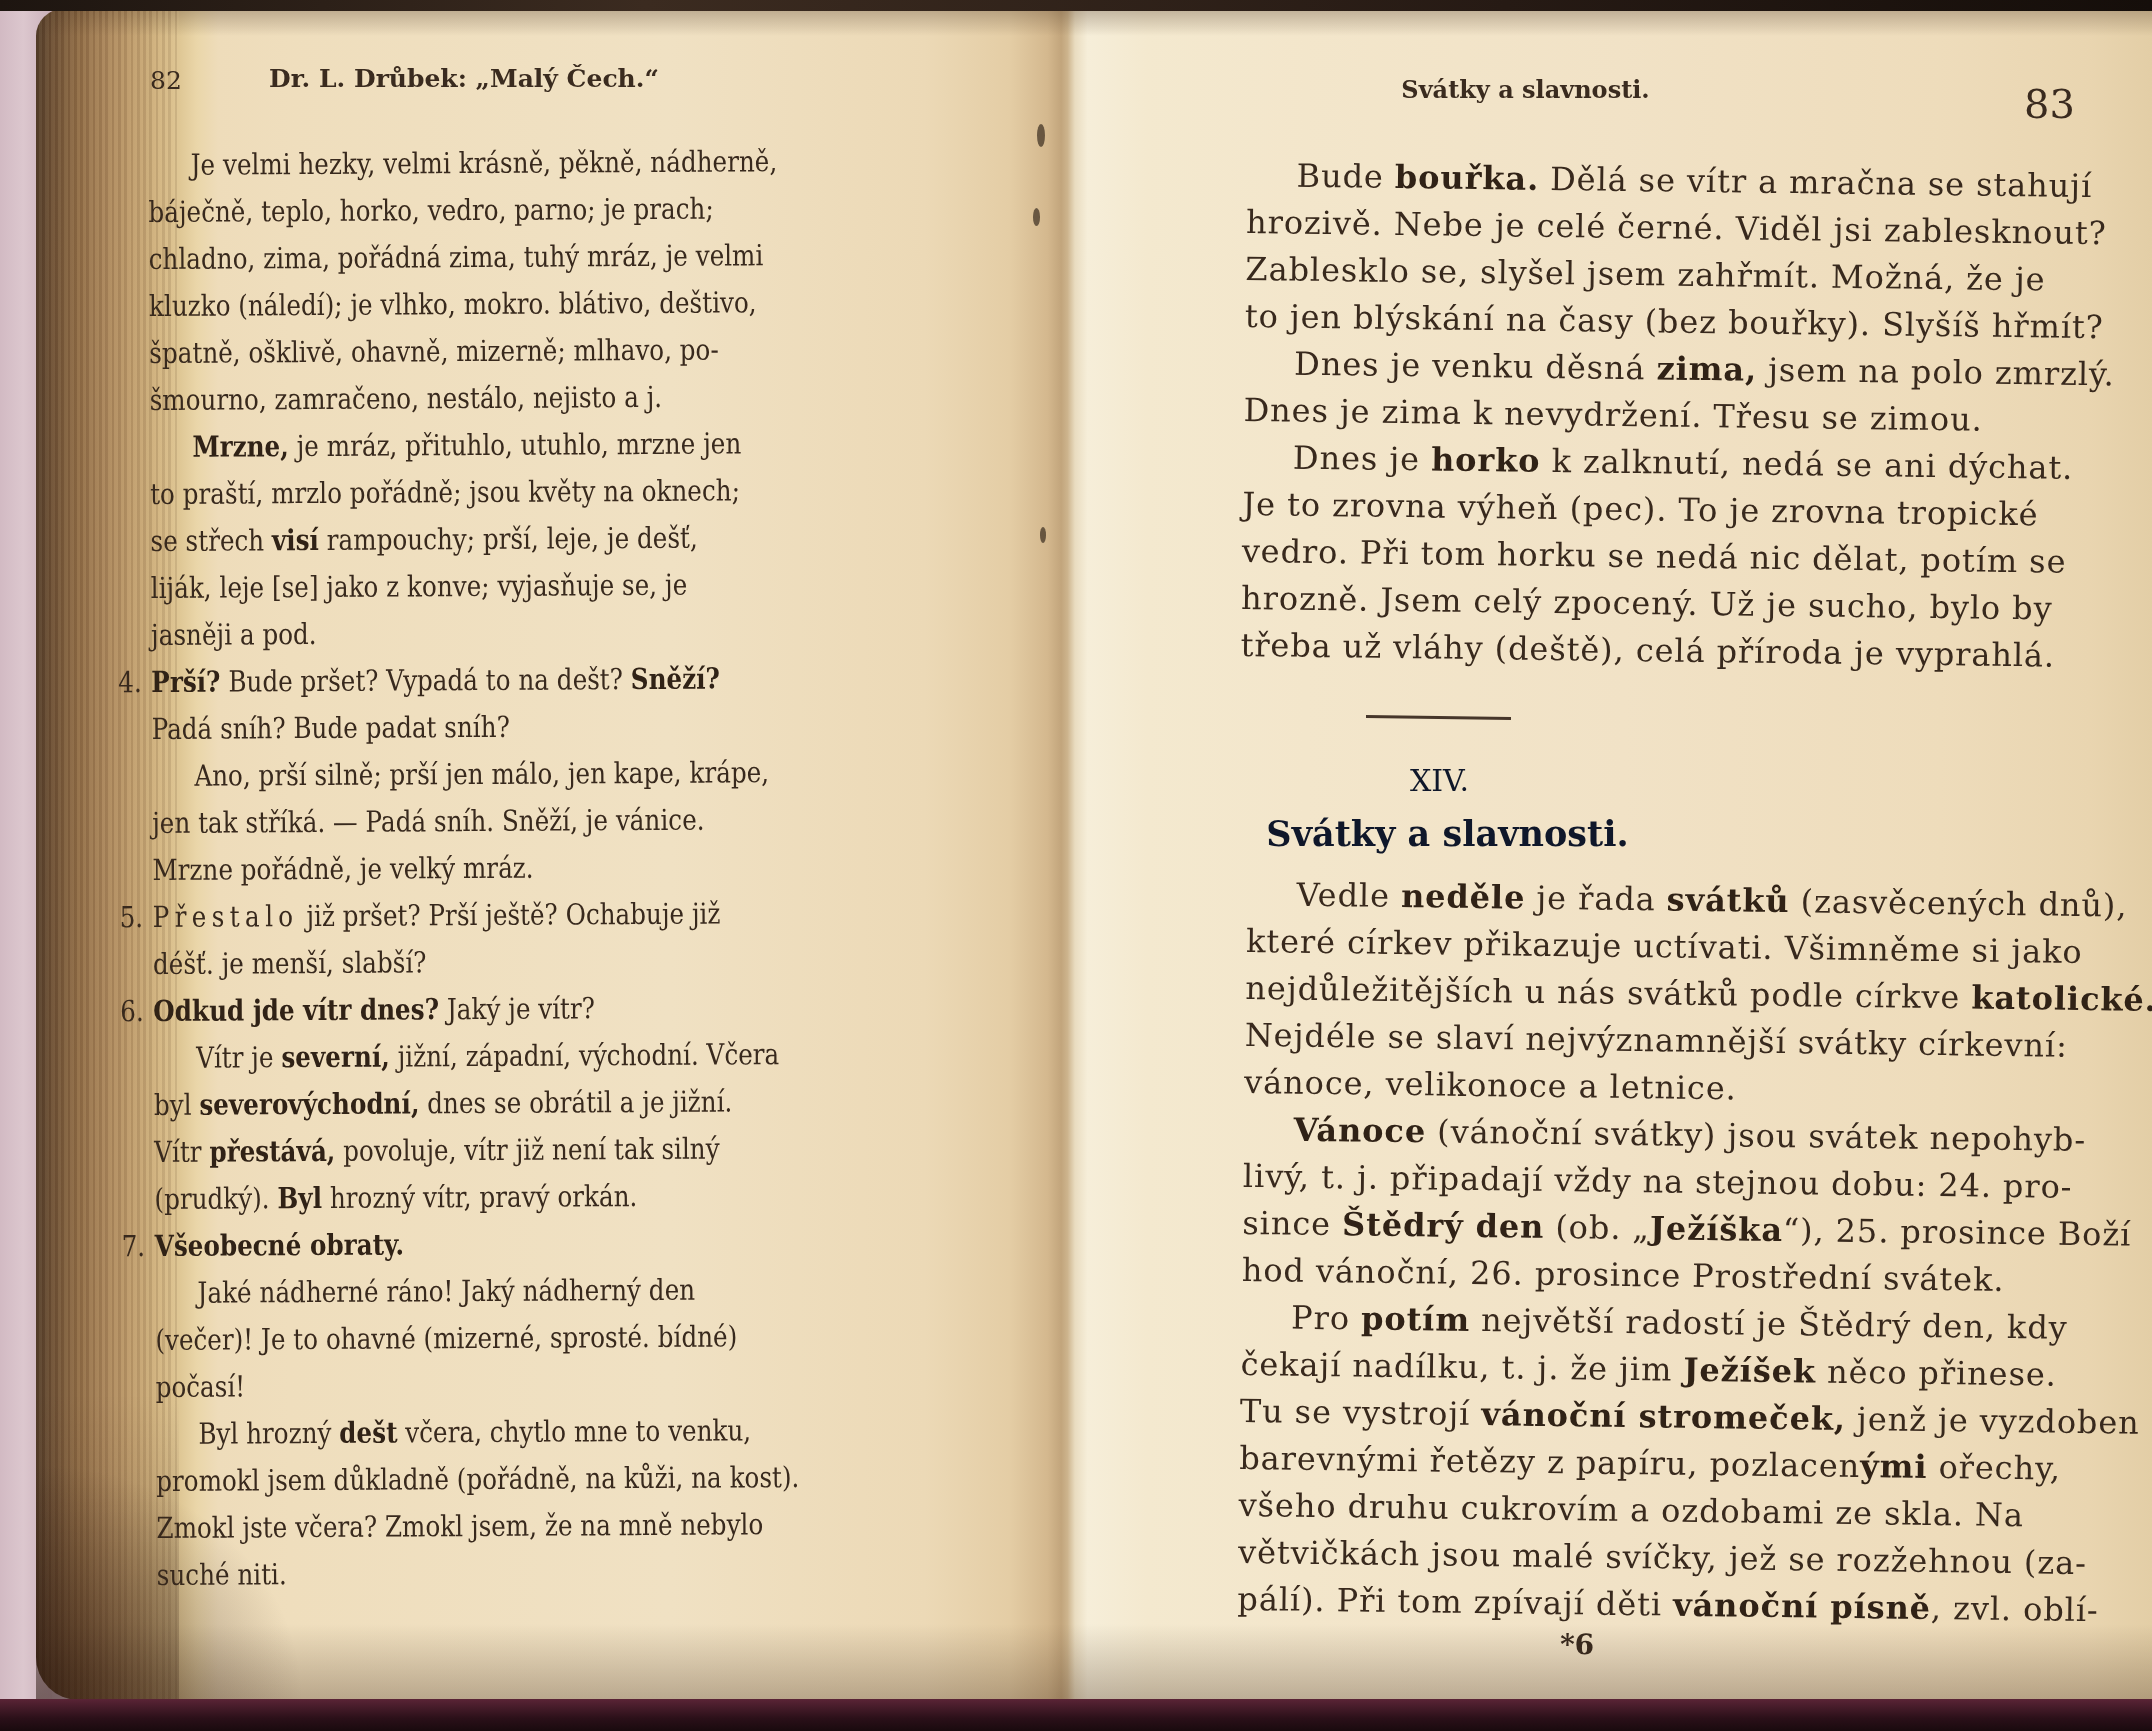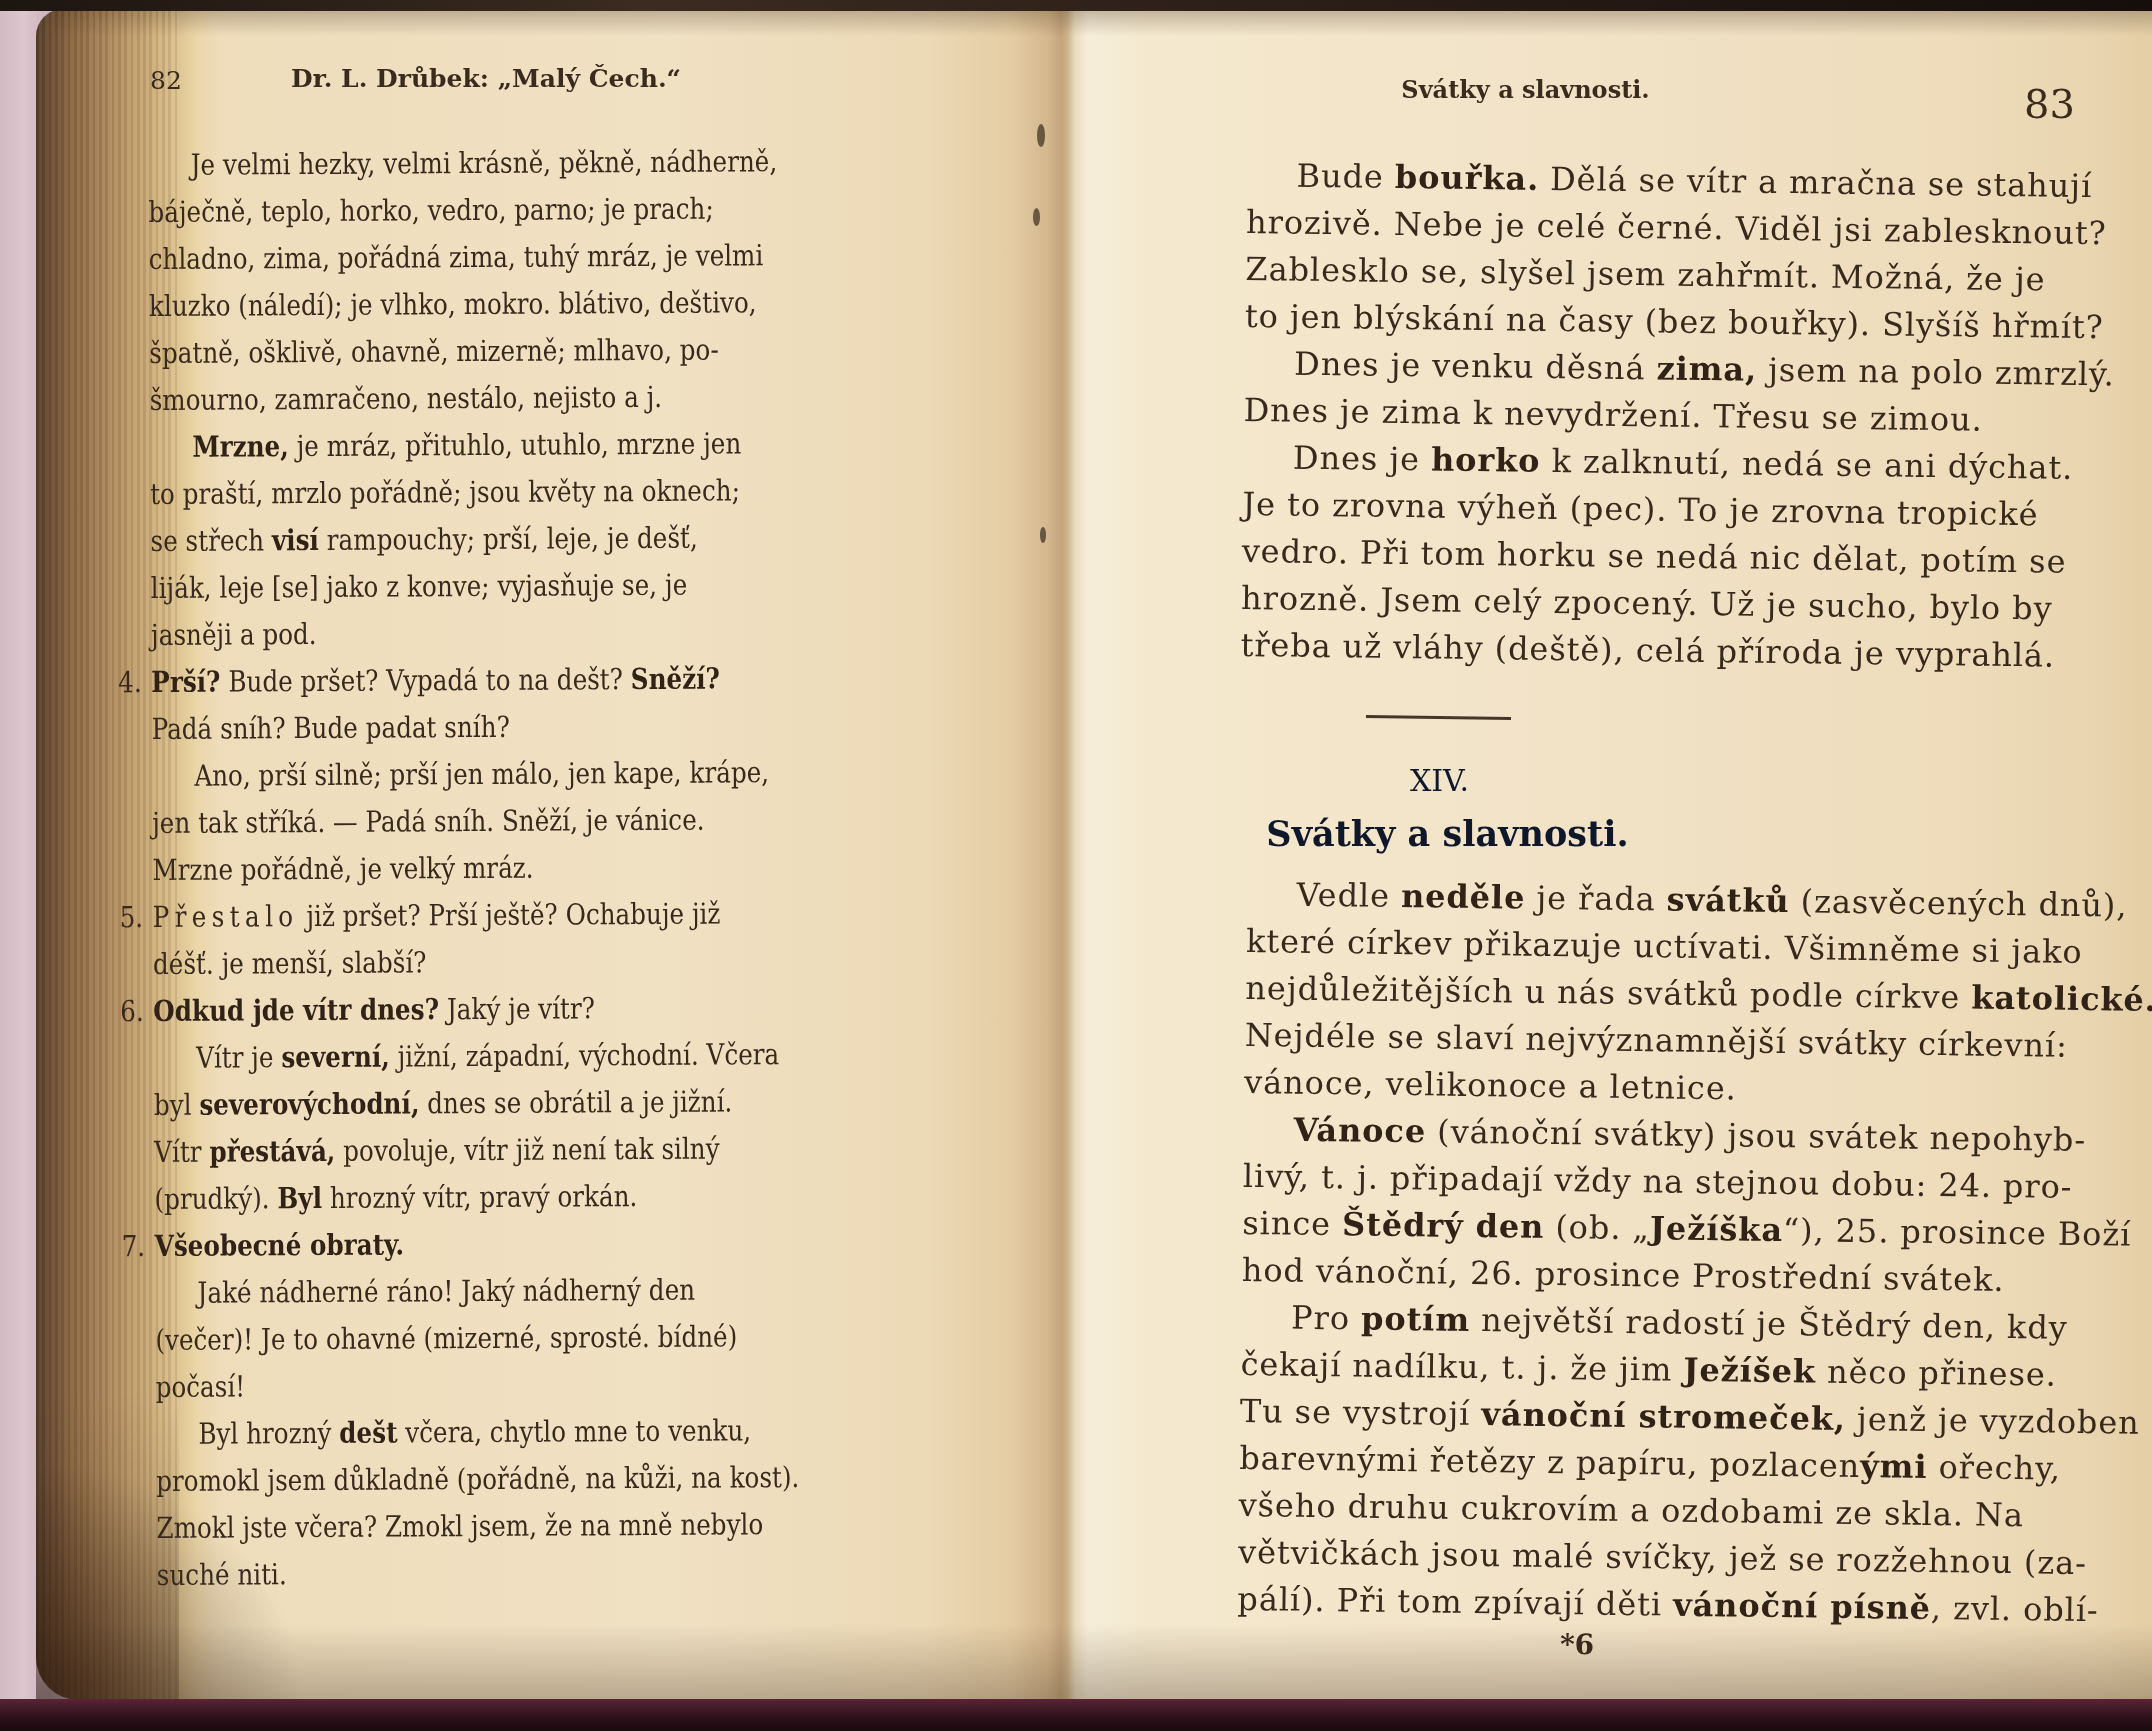--- a/index.html
+++ b/index.html
@@ -49,21 +49,21 @@
   .lnum{position:absolute;left:-39px;top:0;}
   span.b{font-weight:bold;color:#302216;}
   span.sp{letter-spacing:6.3px;}
   .divider{position:absolute;left:1366px;top:716px;width:145px;height:2.7px;background:#46362a;
       transform:rotate(0.7deg);z-index:3;}
   .section-number{position:absolute;left:1368px;top:763px;width:143px;text-align:center;
       font-size:30px;z-index:3;}
   .section-title{position:absolute;left:1245px;top:813px;width:405px;text-align:center;
       font-size:35px;font-weight:bold;z-index:3;}
   .lp-num{left:150px;top:66px;font-size:25px;}
-  .lp-head{left:269px;top:64px;width:412px;text-align:right;font-size:25px;font-weight:bold;}
+  .lp-head{left:269px;top:64px;width:412px;text-align:left;font-size:25px;font-weight:bold;}
   .rp-head{left:1391px;top:75px;width:269px;text-align:center;font-size:24px;font-weight:bold;}
   .rp-num{left:2024px;top:81px;font-size:40px;}
   .footer-mark{position:absolute;left:1560px;top:1628px;font-size:28px;font-weight:bold;z-index:3;
       color:#38291d;transform:rotate(0.75deg);}
 </style>
 </head>
 <body>
 
 <div class="spread">
   <div class="edge-striations"></div>

